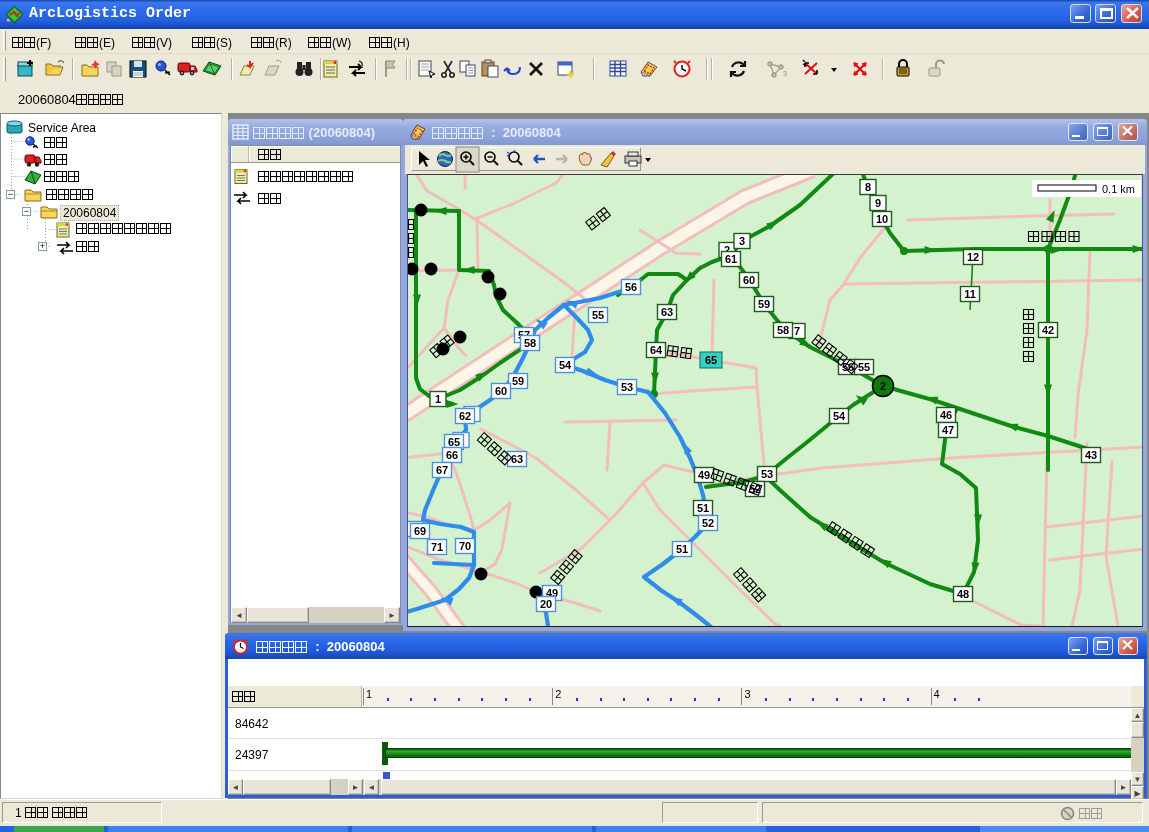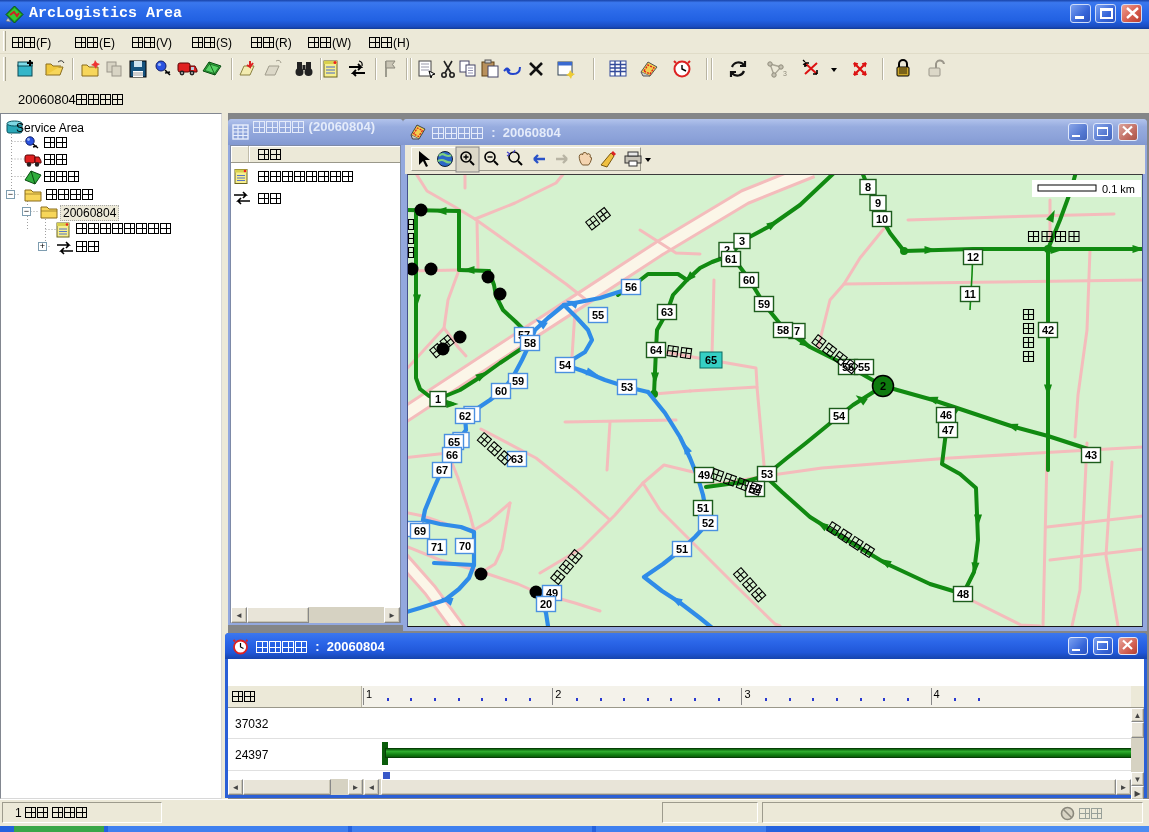--- a/index.html
+++ b/index.html
@@ -28,21 +28,21 @@
 .sbtn{position:absolute;background:#e8e4d8;border:1px solid #fff;border-right-color:#888;border-bottom-color:#888;box-shadow:inset -1px -1px 0 #c8c4b4;font-size:8px;color:#444;text-align:center}
 </style></head><body>
 <div id="root">
 <div class="abs" style="left:0;top:0;width:1149px;height:29px;background:linear-gradient(180deg,#1843a8 0,#3a77ee 9%,#2b6ae9 40%,#2261e2 70%,#1a4cc0 92%,#123c96 100%)">
 <svg class="abs" style="left:5px;top:5px" width="19" height="19" viewBox="0 0 19 19">
  <path d="M9.5 1 L18 9.5 L9.5 18 L1 9.5 Z" fill="#1fa11f" stroke="#0c4f0c"></path>
  <path d="M9.5 3 L16 9.5 L9.5 16 L3 9.5 Z" fill="#35c935"></path>
  <path d="M5 10 L9 7 L12 11 L14 8" stroke="#c22" stroke-width="2" fill="none"></path>
  <path d="M3 13 l-2 3 5 1z" fill="#cfcfcf" stroke="#666" stroke-width=".5"></path>
 </svg>
-<span style="position:absolute;left:29px;top:5px;font-family:'Liberation Mono',monospace;font-weight:bold;font-size:15px;color:#fff;letter-spacing:0">ArcLogistics Area</span>
+<span style="position:absolute;left:29px;top:5px;font-family:'Liberation Mono',monospace;font-weight:bold;font-size:15px;color:#fff;letter-spacing:0">ArcLogistics Order</span>
 </div>
 <div class="abs" style="left:0;top:0;width:1149px;height:29px;pointer-events:none">
       <div class="wbtn" style="left:1070px;background:linear-gradient(135deg,#7ba1f0,#3665d8 60%,#2a52c0);border-color:#cfdcf8">
         <div style="position:absolute;left:4px;bottom:3px;width:9px;height:3px;background:#fff"></div>
       </div>
       <div class="wbtn" style="left:1095px;background:linear-gradient(135deg,#7ba1f0,#3665d8 60%,#2a52c0);border-color:#cfdcf8">
         <div style="position:absolute;left:4px;top:3px;width:13px;height:11px;border:2px solid #fff;border-top-width:3px"></div>
       </div>
       <div class="wbtn" style="left:1121px;background:linear-gradient(135deg,#f0a092,#d4594a 60%,#b83d30);border-color:#cfdcf8">
         <svg style="position:absolute;left:3px;top:2px" width="15" height="13" viewBox="0 0 15 13">
@@ -237,21 +237,21 @@
         <path d="M11.5 28.5 H26 M11.5 46 H26 M11.5 63.5 H26 M11.5 81.5 H20"></path>
         <path d="M27.5 88 V116 M27.5 98.5 H38"></path>
         <path d="M45.5 106 V134 M45.5 116.5 H56 M45.5 133.5 H50"></path>
       </g>
     </svg>
     <div class="tree-row" style="left:0;top:121px;width:222px;height:17px">
       <svg class="abs" style="left:6px;top:-1px" width="17" height="14" viewBox="0 0 17 14">
         <rect x="1" y="3" width="15" height="10" rx="2" fill="#2aa8b8" stroke="#0a5560"></rect>
         <ellipse cx="8.5" cy="3.5" rx="7.5" ry="2.5" fill="#7fd8e4" stroke="#0a5560"></ellipse>
       </svg>
-      <span class="abs" style="left:16px;top:0">Service Area</span>
+      <span class="abs" style="left:28px;top:0">Service Area</span>
     </div>
     <div class="tree-row" style="left:0;top:136px;width:222px;height:17px">
       <svg class="abs" style="left:24px;top:0" width="16" height="15" viewBox="0 0 16 15">
         <circle cx="6" cy="5" r="4.2" fill="#2a52e0" stroke="#101f6a"></circle>
         <circle cx="4.5" cy="3.5" r="1.4" fill="#9db7f5"></circle>
         <path d="M9 8 l5 4 M9 11 l4 -1" stroke="#000" stroke-width="1.4"></path>
       </svg>
       <span class="abs" style="left:44px;top:1"><i class="z"></i><i class="z"></i></span>
     </div>
     <div class="tree-row" style="left:0;top:153px;width:222px;height:17px">
@@ -302,21 +302,21 @@
         <path d="M17 11 h-12 l3 -3 m-3 3 l3 3" stroke="#000" stroke-width="1.6" fill="none"></path>
       </svg>
       <span class="abs" style="left:76px;top:1"><i class="z"></i><i class="z"></i></span>
     </div>
 <div class="win" style="left:228px;top:119px;width:175px;height:506px;background:#93a8de;border-radius:4px 4px 0 0">
       <div class="wtitle" style="background:linear-gradient(180deg,#b2c3ec 0,#97acdf 30%,#8ba1d8 75%,#8298d0 100%);border-radius:4px 4px 0 0">
         <svg class="abs" style="left:4px;top:5px" width="17" height="16" viewBox="0 0 17 16">
           <rect x="1" y="1" width="15" height="14" fill="none" stroke="#e8eefc" stroke-width="1.4"></rect>
           <path d="M1 4.5 h15 M1 8 h15 M1 11.5 h15 M6 1 v14 M11 1 v14" stroke="#e8eefc" stroke-width="1.2"></path>
         </svg>
-        <span class="abs" style="left:25px;top:0;color:#e4ebfa"><i class="zt"></i><i class="zt"></i><i class="zt"></i><i class="zt"></i> (20060804)</span>
+        <span class="abs" style="left:25px;top:6px;color:#e4ebfa"><i class="zt"></i><i class="zt"></i><i class="zt"></i><i class="zt"></i> (20060804)</span>
       </div>
       <div class="abs" style="left:2px;top:26px;width:171px;height:478px;background:#fff;border:1px solid #7d8aa8">
         <div class="abs beige" style="left:0;top:0;width:169px;height:17px;border-bottom:1px solid #9a988a">
           <div class="abs" style="left:0;top:0;width:18px;height:16px;border-right:1px solid #c0bcaa;box-shadow:inset 1px 1px 0 #fff"></div>
           <div class="abs" style="left:18px;top:0;width:151px;height:16px;box-shadow:inset 1px 1px 0 #fff">
             <span class="abs" style="left:9px;top:2px;font-size:12px"><i class="z"></i><i class="z"></i></span>
           </div>
         </div>
         <svg class="abs" style="left:3px;top:22px" width="15" height="17" viewBox="0 0 15 16">
           <rect x="1" y="1" width="12" height="14" fill="#f7ef8e" stroke="#6a6420"></rect>
@@ -903,21 +903,21 @@
             <div class="abs" style="left:497.65px;top:12px;width:2px;height:3px;background:#2a3ad0"></div>
             <div class="abs" style="left:521.3px;top:12px;width:2px;height:3px;background:#2a3ad0"></div>
             <div class="abs" style="left:544.95px;top:12px;width:2px;height:3px;background:#2a3ad0"></div>
             <span class="abs" style="left:571.6px;top:2px;font-size:11px;color:#000">4</span>
             <div class="abs" style="left:568.6px;top:2px;width:1px;height:17px;background:#888"></div>
             <div class="abs" style="left:592.25px;top:12px;width:2px;height:3px;background:#2a3ad0"></div>
             <div class="abs" style="left:615.9px;top:12px;width:2px;height:3px;background:#2a3ad0"></div>
           </div>
         </div>
         <div class="abs" style="left:0;top:49px;width:903px;height:71px;background:#fff">
-          <span class="abs" style="left:7px;top:9px;font-size:12px">37032</span>
+          <span class="abs" style="left:7px;top:9px;font-size:12px">84642</span>
           <span class="abs" style="left:7px;top:40px;font-size:12px">24397</span>
           <div class="abs" style="left:0;top:30px;width:903px;height:1px;background:#e0e0e0"></div>
           <div class="abs" style="left:0;top:62px;width:903px;height:1px;background:#e0e0e0"></div>
           <div class="abs" style="left:154px;top:34px;width:6px;height:23px;background:#0a5c0a"></div>
           <div class="abs" style="left:157px;top:40px;width:748px;height:10px;background:linear-gradient(180deg,#0a5c0a 0,#2fae2f 30%,#128012 70%,#0a5c0a 100%);border:1px solid #063f06"></div>
           <div class="abs" style="left:155px;top:64px;width:7px;height:8px;background:#3858c8"></div>
         </div>
         <div class="sb" style="left:903px;top:49px;width:13px;height:92px">
           <div class="sbtn" style="left:0;top:0;width:13px;height:14px;line-height:13px">▲</div>
           <div class="sbtn" style="left:0;top:14px;width:13px;height:16px"></div>

